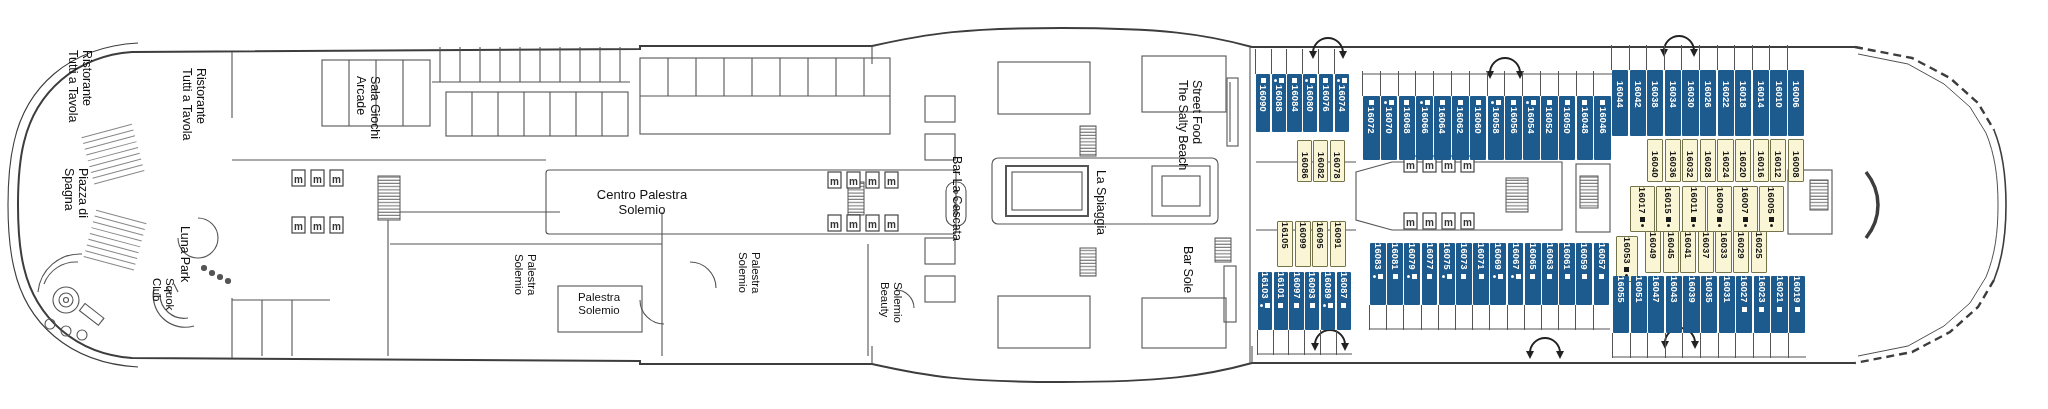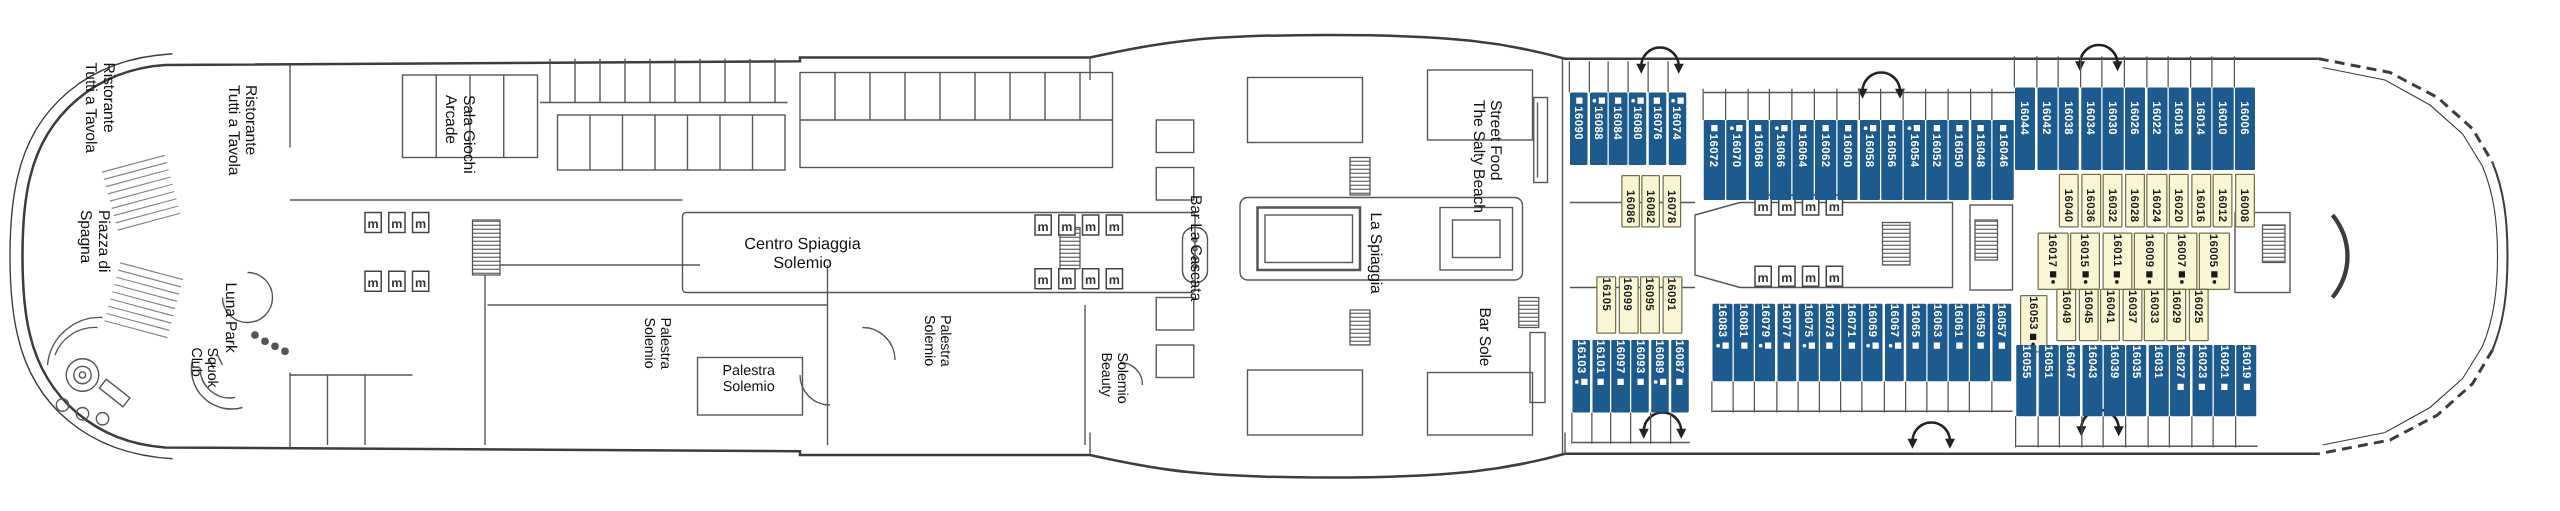--- a/index.html
+++ b/index.html
@@ -775,21 +775,21 @@
 Tutti a Tavola</div>
     <div class="vlabel" id="v-rist2">Ristorante
 Tutti a Tavola</div>
     <div class="vlabel" id="v-piazza">Piazza di
 Spagna</div>
     <div class="vlabel" id="v-luna">Luna Park</div>
     <div class="vlabel" id="v-squok">Squok
 Club</div>
     <div class="vlabel" id="v-arcade">Sala Giochi
 Arcade</div>
-    <div class="hlabel" id="v-centro">Centro Spiaggia
+    <div class="hlabel" id="v-centro">Centro Palestra
 Solemio</div>
     <div class="vlabel" id="v-pal1">Palestra
 Solemio</div>
     <div class="hlabel" id="v-pal2">Palestra
 Solemio</div>
     <div class="vlabel" id="v-pal3">Palestra
 Solemio</div>
     <div class="vlabel" id="v-beauty">Solemio
 Beauty</div>
     <div class="vlabel" id="v-cascata">Bar La Cascata</div>

